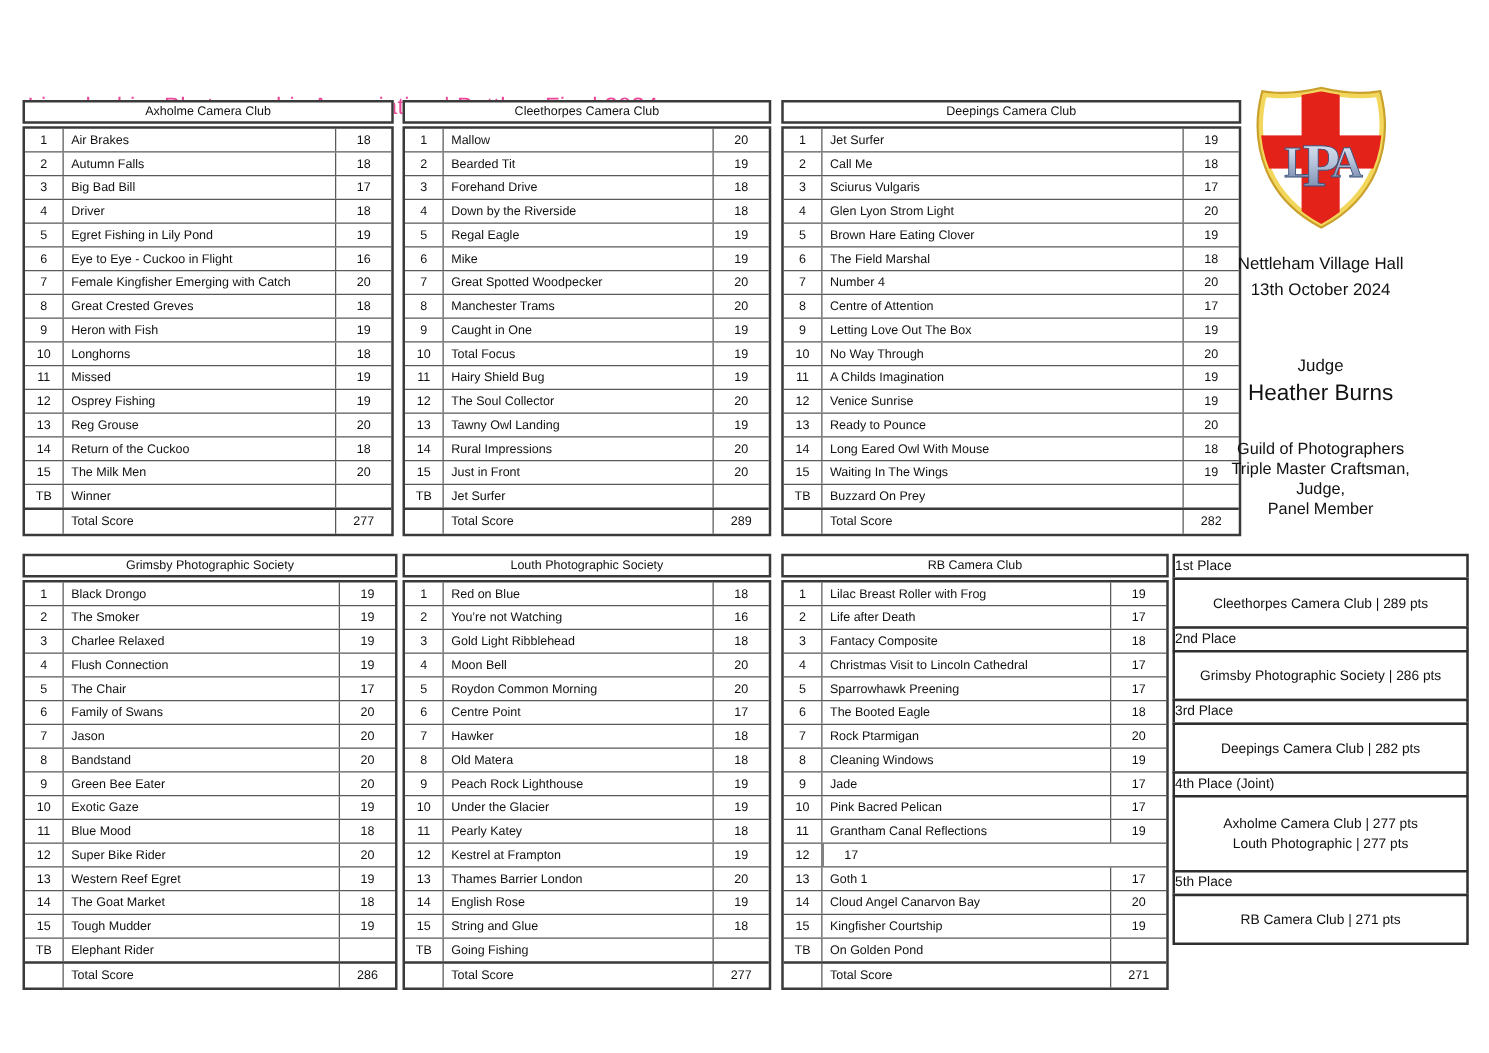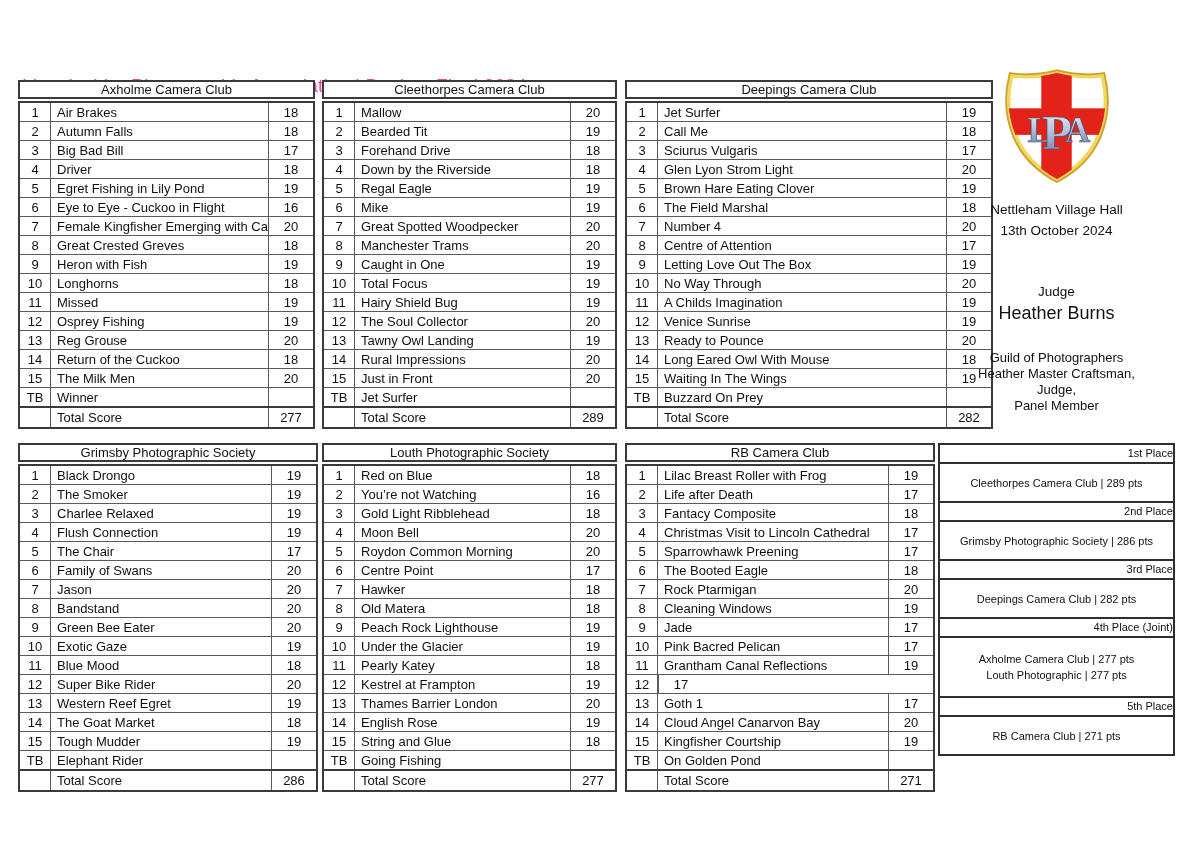--- a/index.html
+++ b/index.html
@@ -5,21 +5,21 @@
   html,body { margin:0; padding:0; background:#fff; }
   .page {
     position:relative; width:1191px; height:842px; background:#fff;
     font-family:"Liberation Sans", sans-serif; color:#111; overflow:hidden;
   }
   .doc-title {
     position:absolute; left:22px; top:48px; font-size:19px; color:#ec4899;
     white-space:pre; letter-spacing:0.2px;margin-top:27px;
   }
   
-  .club-slot { position:absolute; font-size:13px; }
+  .club-slot { position:absolute; font-size:10px; }
   .club-header {
     border:2px solid #3a3a3a; height:15px; line-height:15px; text-align:center;
     margin-bottom:2px; background:#fff;
   }
   .club-body { border:2px solid #3a3a3a; background:#fff; }
   .row { display:flex; align-items:stretch; height:18px; border-top:1px solid #5a5a5a; }
   .row:first-child { border-top:none; }
   .cell-no {
     width:30px; border-right:1px solid #5a5a5a; display:flex;
     align-items:center; justify-content:center; flex:none;
@@ -35,21 +35,21 @@
   .logo-wrap { width:128px; margin:0 auto; }
   .venue { margin-top:12px; font-size:13.5px; }
   .event-date { margin-top:6px; font-size:13.5px; }
   .judge-label { margin-top:46px; font-size:13.5px; }
   .judge-name { margin-top:4px; font-size:18px; }
   .credentials { margin-top:26px; font-size:13px; line-height:16px; }
   
   .placements { position:absolute; left:938px; top:443px; width:237px; font-size:11px; }
   .place-box { border:2px solid #2e2e2e; background:#fff; margin-top:-2px; }
   .place-box:first-child { margin-top:0; }
-  .place-label { height:17px; line-height:17px; text-align:right;padding-left:35px; }
+  .place-label { height:17px; line-height:17px; text-align:left; }
   .place-club {
     min-height:35px; display:flex; flex-direction:column; justify-content:center;
     text-align:center; gap:2px; padding:1px 0;
   }
   .place-club.tall { min-height:56px; }
   .place-line { line-height:14px; }
 </style>
 </head>
 <body>
 
@@ -719,21 +719,21 @@
           <text x="86" y="75" font-size="36">A</text>
         </g>
       </svg>
     </div>
     <div class="venue">Nettleham Village Hall</div>
     <div class="event-date">13th October 2024</div>
     <div class="judge-label">Judge</div>
     <div class="judge-name">Heather Burns</div>
     <div class="credentials">
       <div>Guild of Photographers</div>
-      <div>Heather Master Craftsman,</div>
+      <div>Triple Master Craftsman,</div>
       <div>Judge,</div>
       <div>Panel Member</div>
     </div>
   </div>
 
   <div class="placements">
   <div class="place-box">
     <div class="place-label">1st Place</div>
   </div>
   <div class="place-box">

